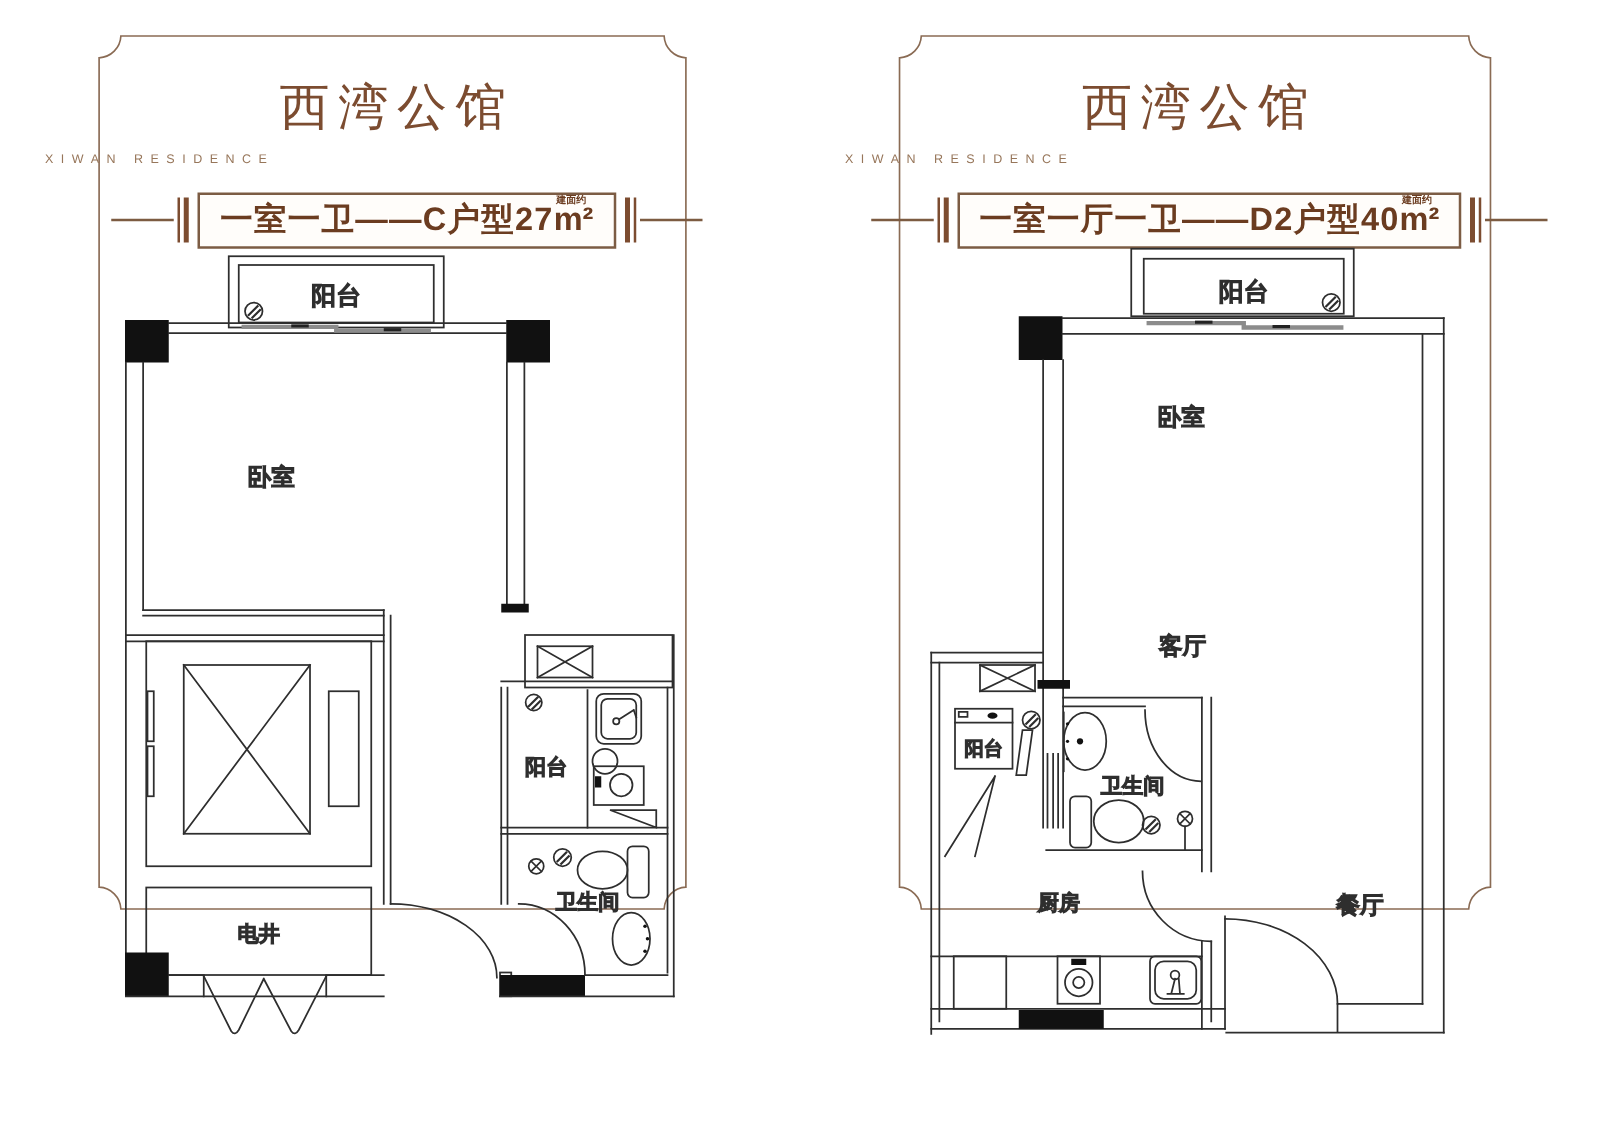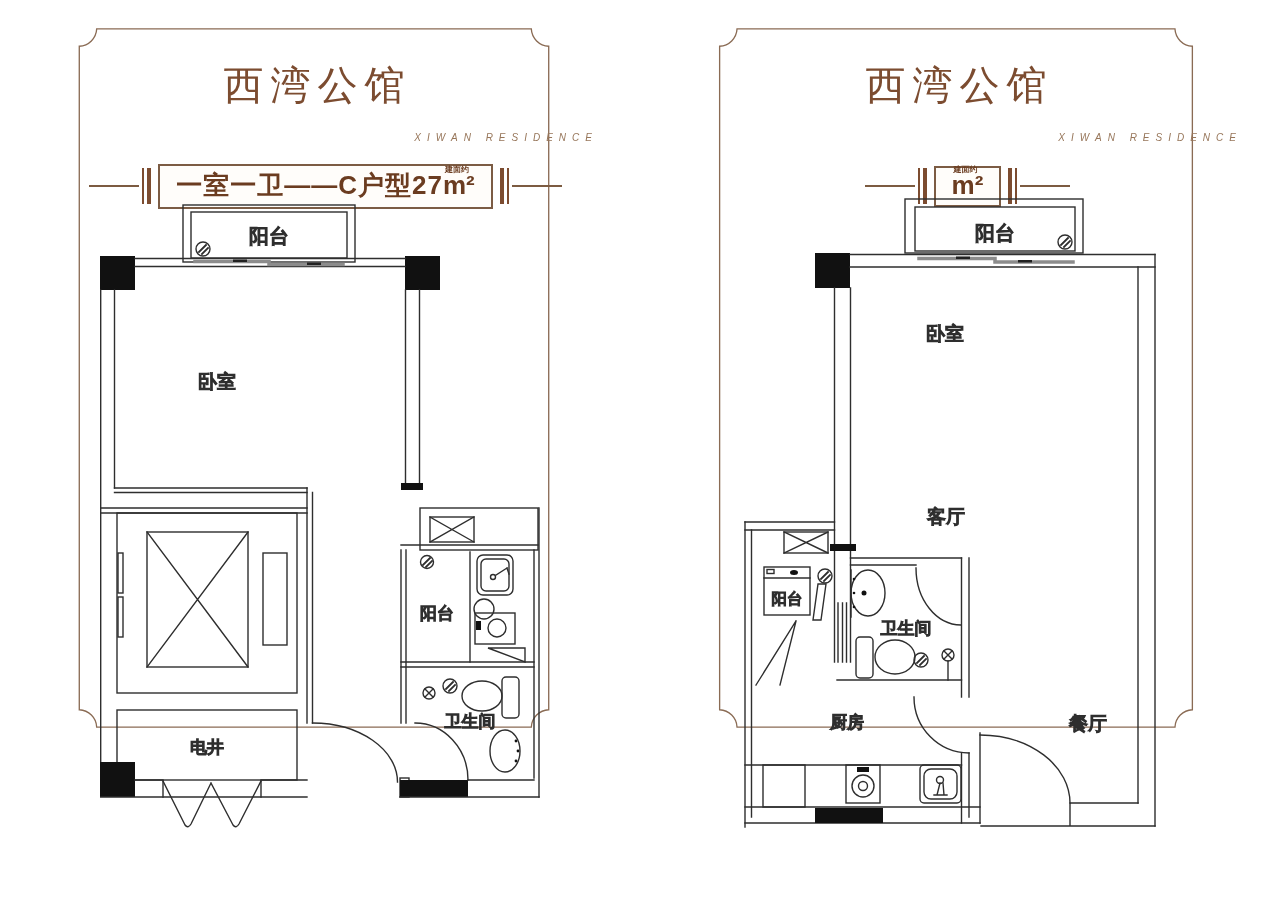--- a/index.html
+++ b/index.html
@@ -10,22 +10,22 @@
   .panel{position:absolute;top:28px;height:700px;}
   .panel.left{left:30px;width:568px;}
   .panel.right{left:670px;width:572px;}
   .panel-frame{position:absolute;left:0;top:0;width:100%;height:100%;}
   .panel-content{position:absolute;left:0;top:0;width:100%;height:100%;}
   .brand-title{
     margin-top:30px;text-align:center;font-size:40px;font-weight:500;
     color:#7c4c30;letter-spacing:7px;text-indent:7px;
   }
   .brand-sub{
-    margin-top:19px;text-align:right;font-size:10px;color:#97765a;
-    letter-spacing:6px;text-indent:6px;font-style:italic;
+    margin-top:9px;text-align:left;font-size:10px;color:#97765a;
+    letter-spacing:6px;text-indent:6px;
   }
   .banner{display:flex;align-items:center;justify-content:center;margin-top:22px;height:42px;margin-left:23px;}
   .deco-line{width:50px;height:2px;background:#7c5b41;}
   .deco-bar-thin{width:2px;height:36px;background:#7c4c30;}
   .deco-bar-thick{width:4px;height:36px;background:#7c4c30;}
   .deco-gap3{width:3px;}
   .deco-gap6{width:7px;}
   .banner-box{
     border:2px solid #7c5c44;background:#fffdfa;padding:2px 16px 4px 16px;
     display:flex;align-items:baseline;white-space:nowrap;
@@ -196,20 +196,21 @@
     <div class="brand-sub">XIWAN RESIDENCE</div>
 
     <div class="banner">
       <div class="deco-line"></div>
       <div class="deco-gap3"></div>
       <div class="deco-bar-thin"></div>
       <div class="deco-gap3"></div>
       <div class="deco-bar-thick"></div>
       <div class="deco-gap6"></div>
       <div class="banner-box">
+        <span class="banner-label">一室一厅一卫——D2户型40</span>
         <span class="area-unit">
           <span class="area-note">建面约</span>
           <span>m²</span>
         </span>
       </div>
       <div class="deco-gap6"></div>
       <div class="deco-bar-thick"></div>
       <div class="deco-gap3"></div>
       <div class="deco-bar-thin"></div>
       <div class="deco-gap3"></div>

